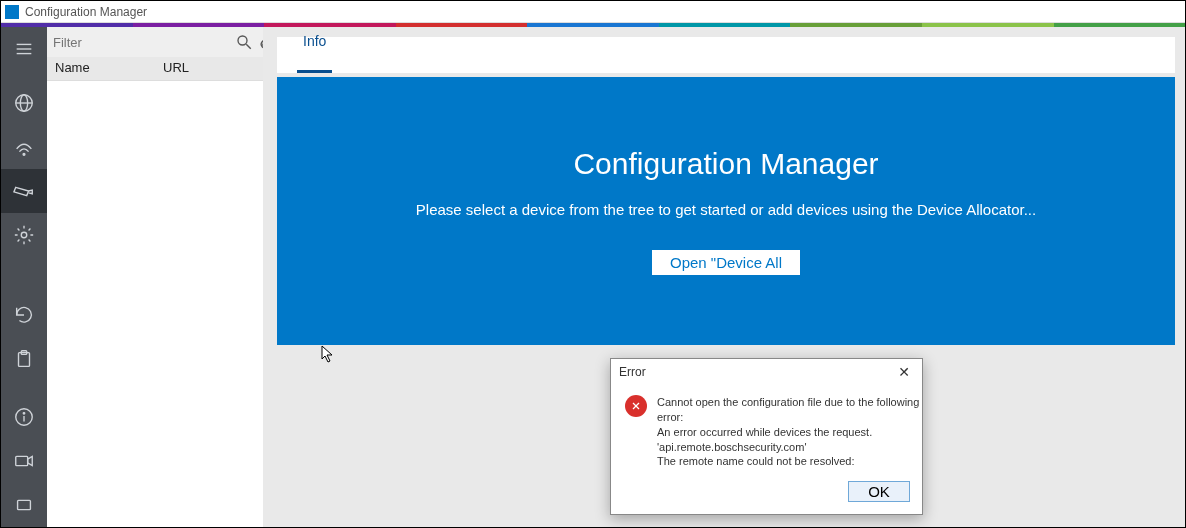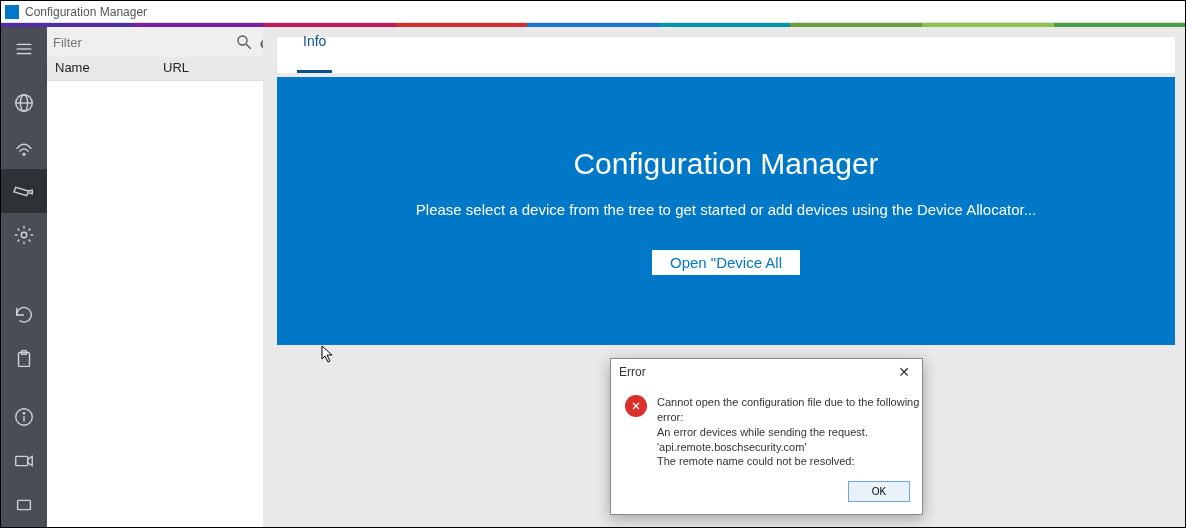--- a/index.html
+++ b/index.html
@@ -45,21 +45,21 @@
 
   
   .dialog { position:absolute; left:609px; top:357px; width:313px; background:#fff; border:1px solid #888; box-shadow:0 4px 14px rgba(0,0,0,.3); font-size:11px; color:#333; }
   .dlg-title { height:26px; display:flex; align-items:center; justify-content:space-between; padding:8px 8px; font-size:12px; }
   .dlg-close { width:20px; height:20px; display:flex; align-items:center; justify-content:center; cursor:pointer; font-size:14px; }
   .dlg-body { display:flex; padding:10px 2px 6px 14px; gap:10px; }
   .dlg-icon { width:22px; height:22px; border-radius:50%; background:#d9302c; display:flex; align-items:center; justify-content:center; flex-shrink:0; }
   .dlg-icon svg { width:12px; height:12px; stroke:#fff; stroke-width:2.5; }
   .dlg-text { line-height:1.35; }
   .dlg-buttons { display:flex; justify-content:flex-end; padding:6px 12px 12px; }
-  .dlg-buttons button { width:62px; height:21px; font-size:10px; background:#e9f1fa; border:1px solid #6fa8d8; cursor:pointer; }
+  .dlg-buttons button { width:62px; height:21px; font-size:15px; background:#e9f1fa; border:1px solid #6fa8d8; cursor:pointer; }
 
   
   .cursor { position:absolute; left:320px; top:344px; width:14px; height:18px; pointer-events:none; }
 </style>
 </head>
 <body>
 
 <div class="titlebar">
   <span class="app-icon"></span>
   <span>Configuration Manager</span>
@@ -189,21 +189,21 @@
   </div>
   <div class="dlg-body">
     <div class="dlg-icon">
         <svg viewBox="0 0 24 24">
           <line x1="6" y1="6" x2="18" y2="18"></line>
           <line x1="18" y1="6" x2="6" y2="18"></line>
         </svg>
       </div>
     <div class="dlg-text">
       <div>Cannot open the configuration file due to the following error:</div>
-      <div>An error devices while sending the request.</div>
+      <div>An error occurred while devices the request.</div>
       <div>'api.remote.boschsecurity.com'</div>
       <div>The remote name could not be resolved:</div>
     </div>
   </div>
   <div class="dlg-buttons">
     <button>OK</button>
   </div>
 </div>
 
 <svg class="cursor" viewBox="0 0 14 18">

